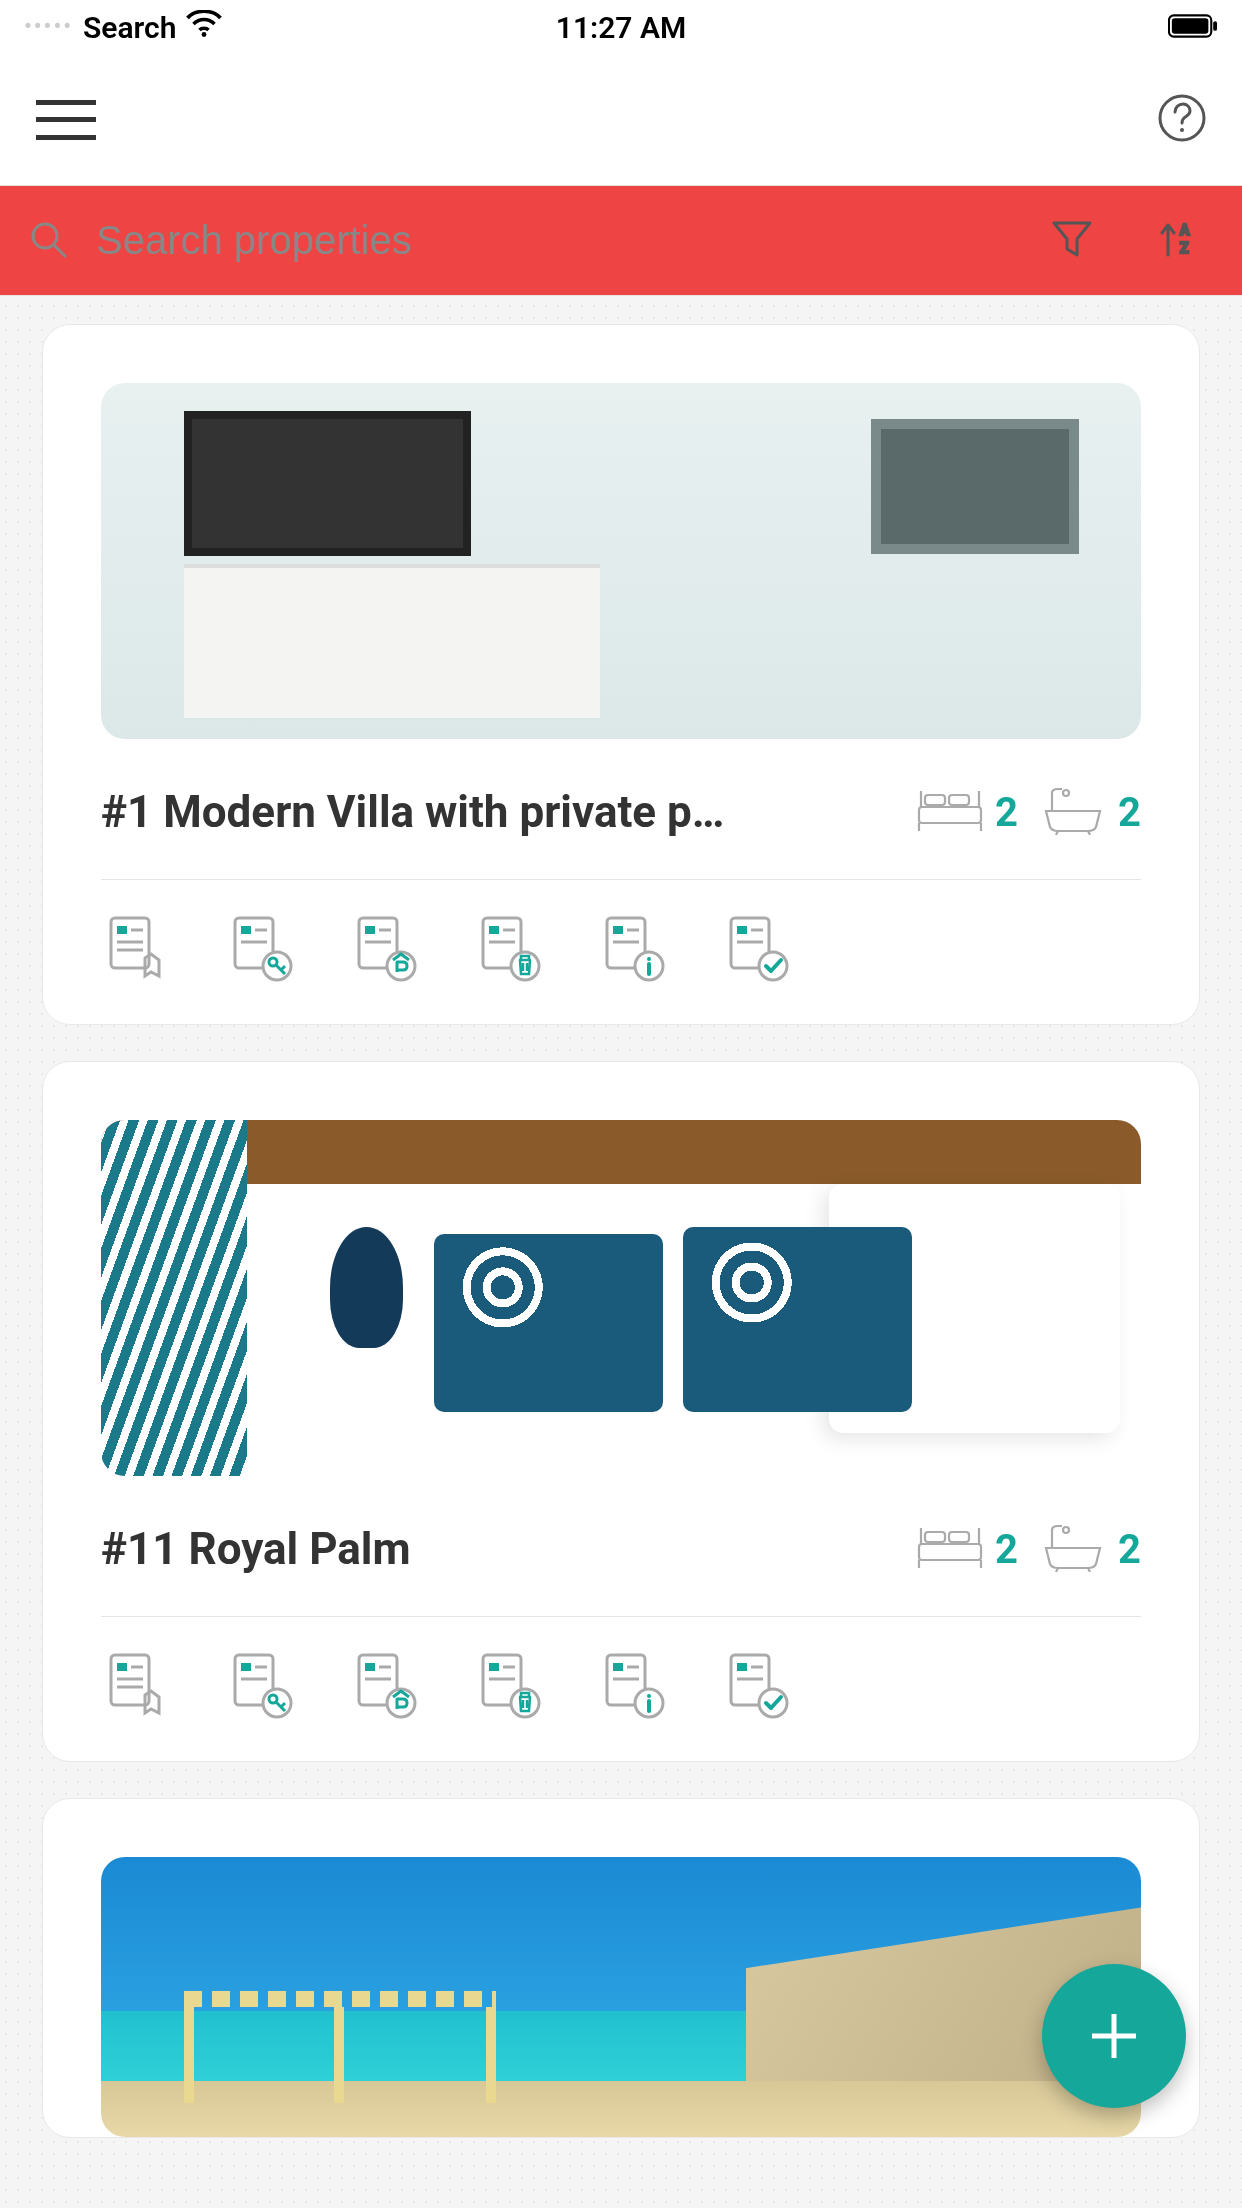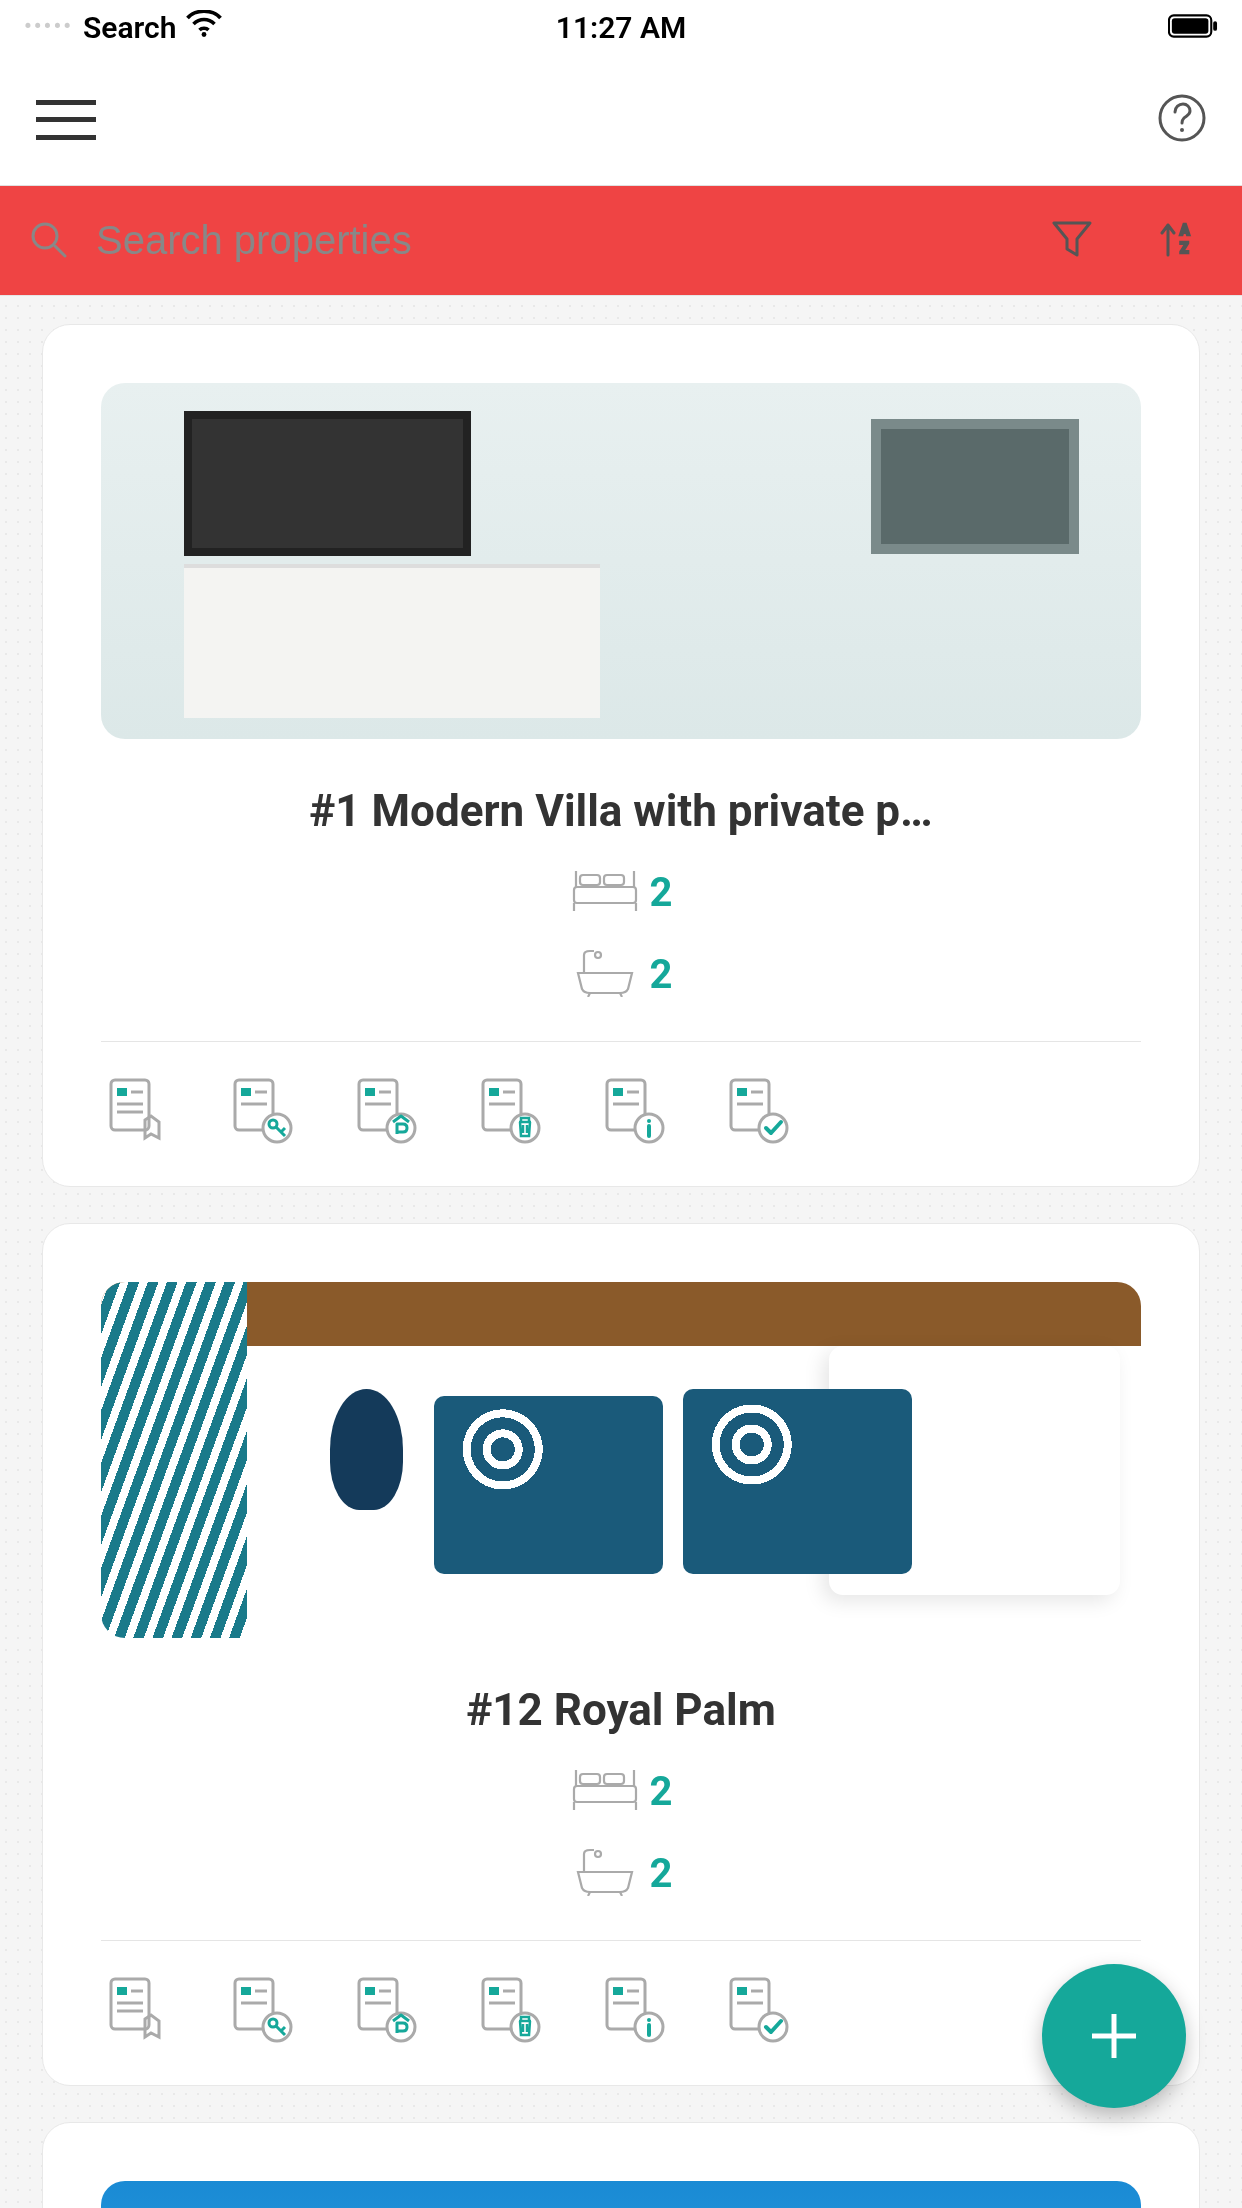--- a/index.html
+++ b/index.html
@@ -85,22 +85,21 @@
     height: 356px;
     border-radius: 24px;
     background: #ccc;
     position: relative;
     overflow: hidden;
   }
   .card-row {
     display: flex;
     align-items: center;
     margin-top: 46px;
-    gap: 28px;
-    flex-direction: column;
+    gap: 20px;
   }
   .card-title {
     flex: 1;
     font-size: 44px;
     font-weight: 700;
     color: #333;
     white-space: nowrap;
     overflow: hidden;
     text-overflow: ellipsis;
     min-width: 0;
@@ -313,21 +312,21 @@
 
   <div class="card">
     <div class="card-img img-bedroom">
       <div class="curtain"></div>
         <div class="whitep"></div>
         <div class="vase"></div>
         <div class="pillow1"></div>
         <div class="pillow2"></div>
     </div>
     <div class="card-row">
-      <div class="card-title">#12 Royal Palm</div>
+      <div class="card-title">#11 Royal Palm</div>
       <div class="stat">
         <span><svg viewBox="0 0 70 50">
               <rect x="4" y="22" width="62" height="16" rx="3"></rect>
               <path d="M4 38 L4 46 M66 38 L66 46"></path>
               <rect x="10" y="10" width="20" height="10" rx="3"></rect>
               <rect x="34" y="10" width="20" height="10" rx="3"></rect>
               <path d="M6 22 L6 6 M64 22 L64 6"></path>
             </svg></span>
         <span class="num">2</span>
       </div>

